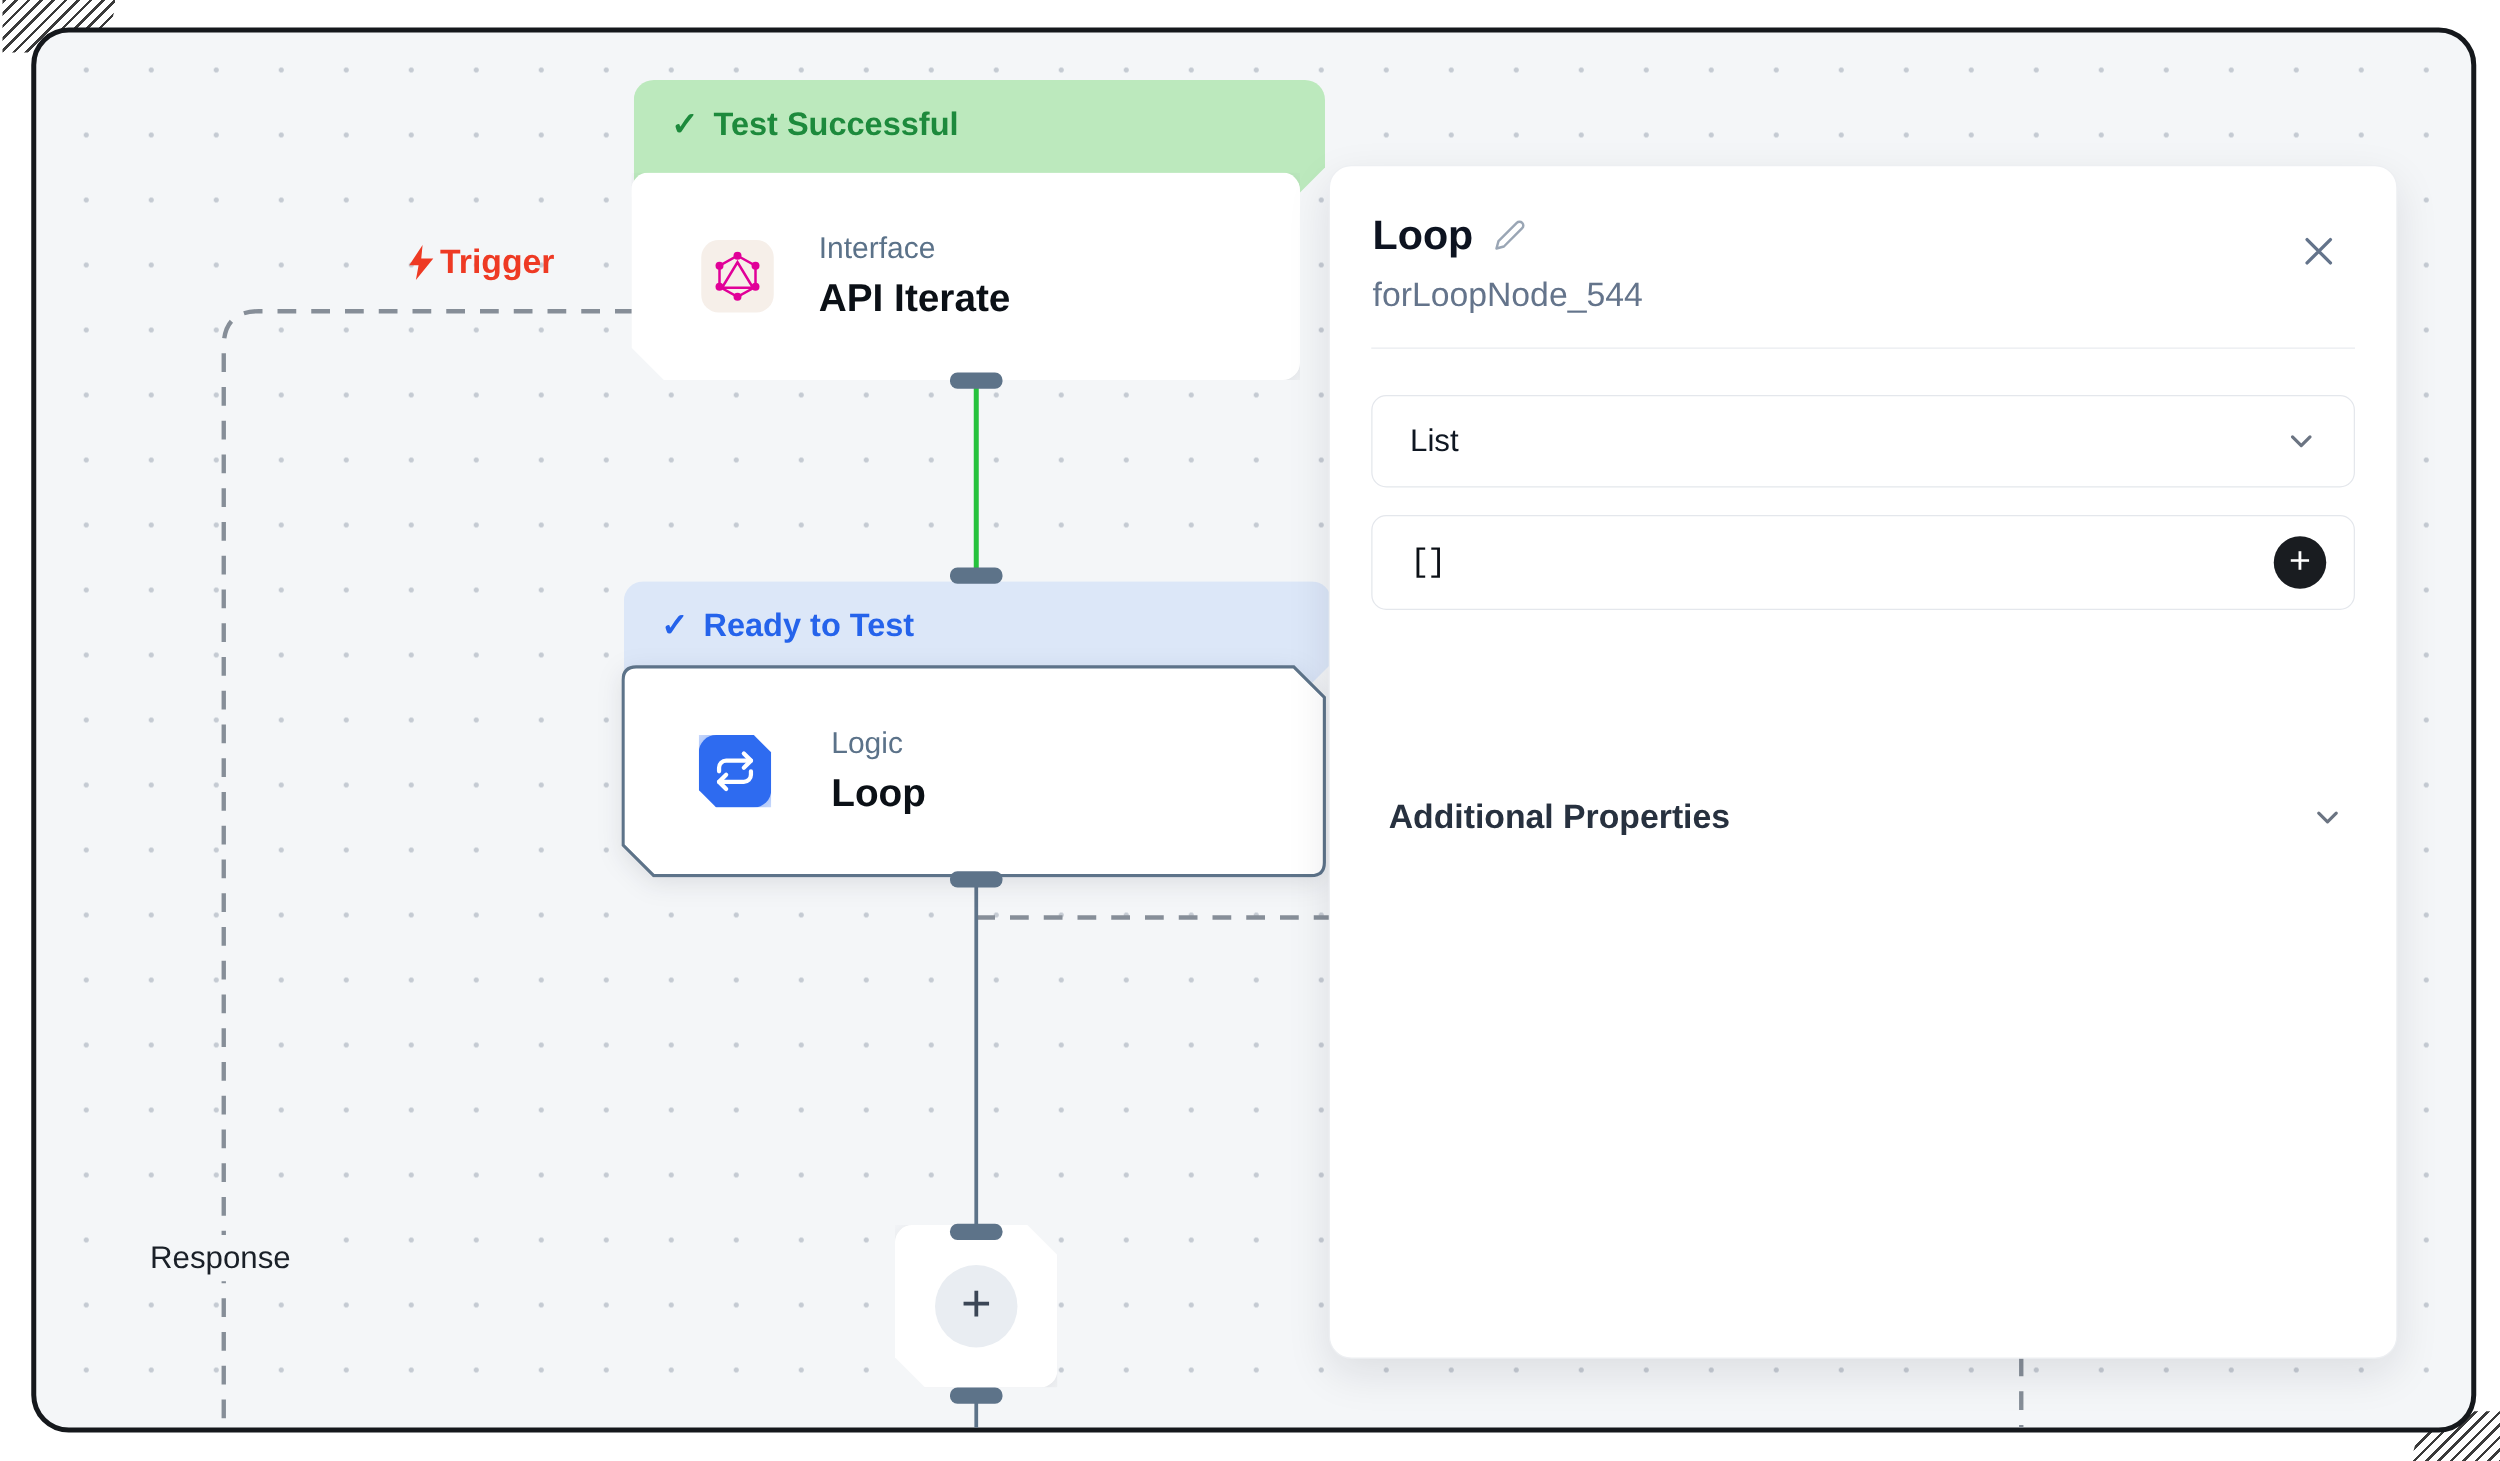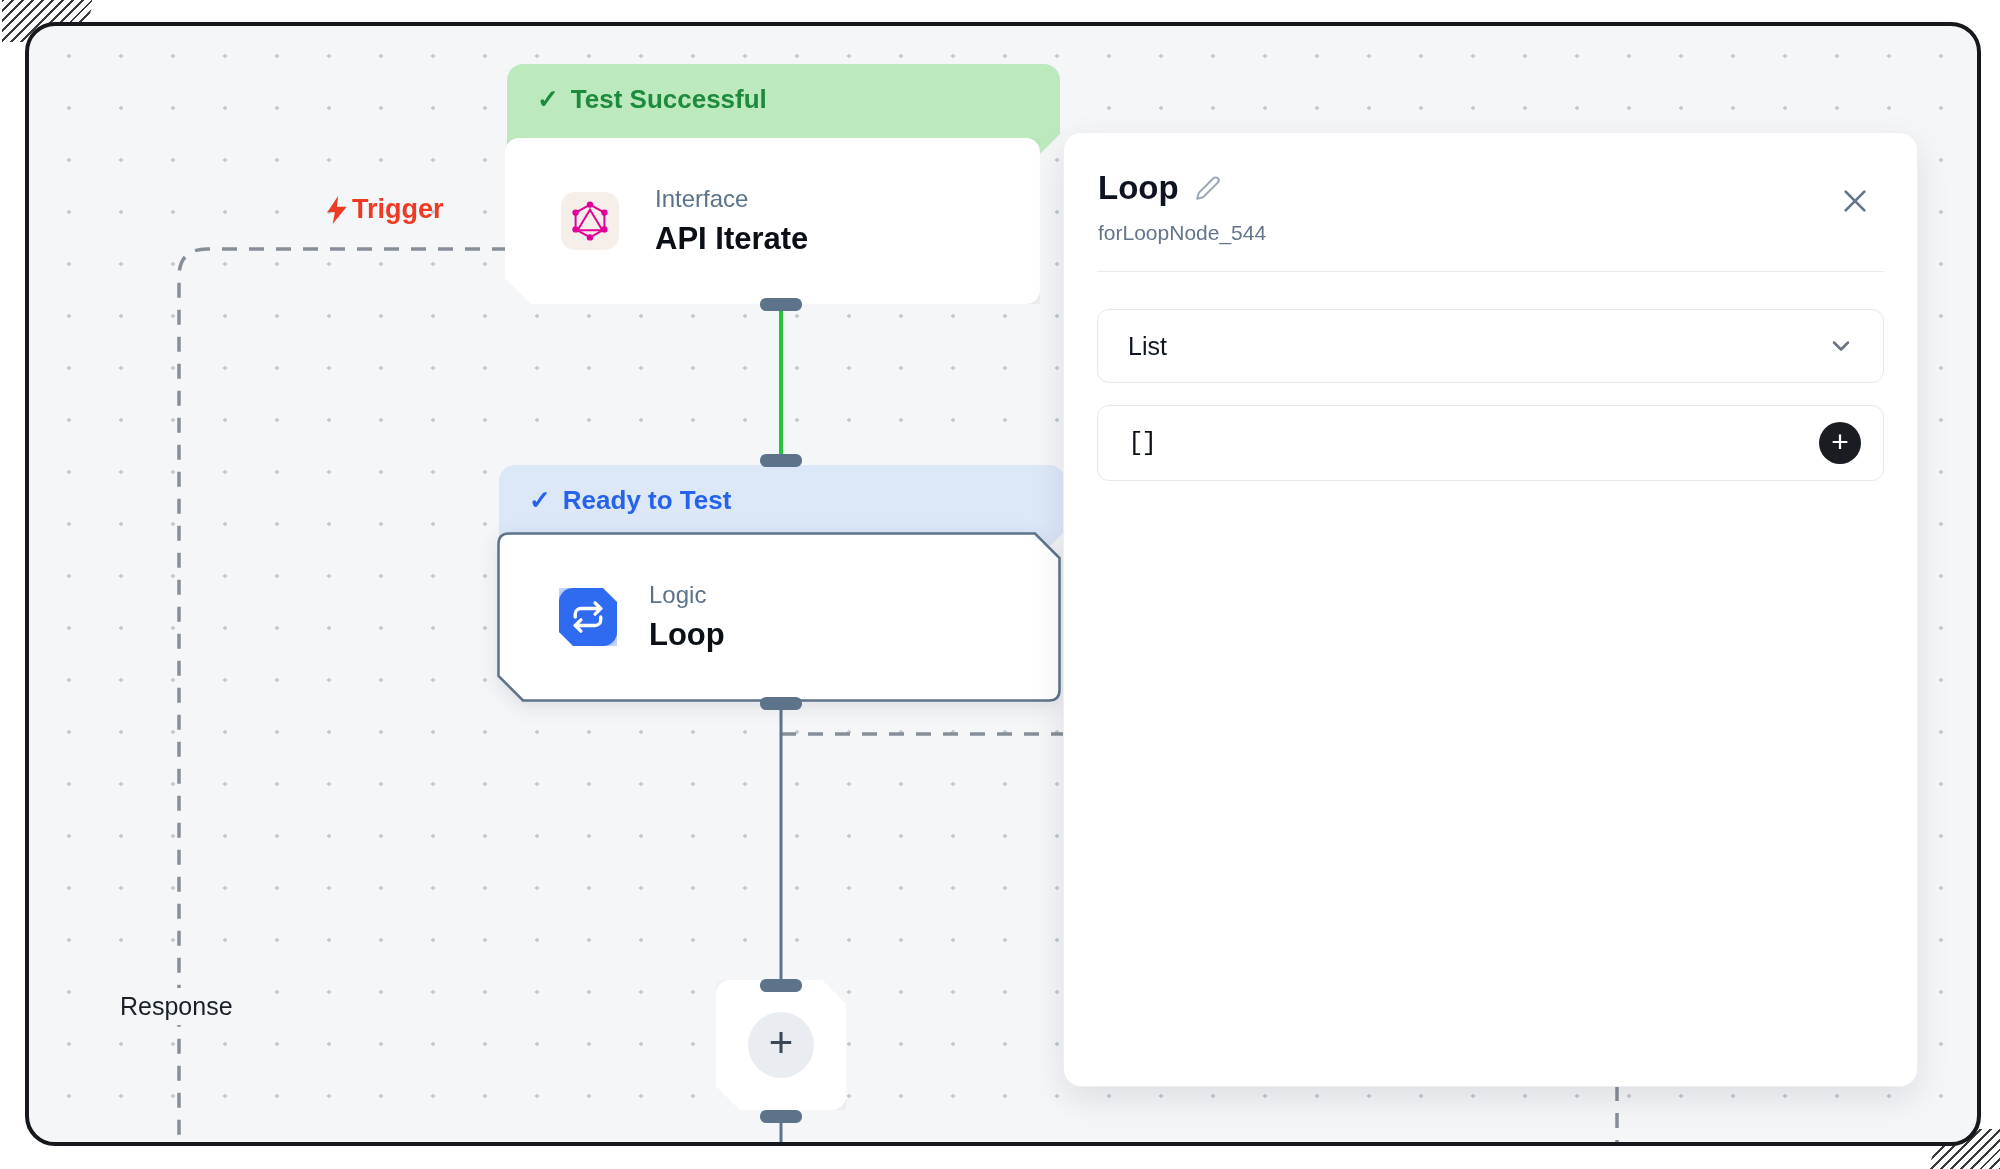--- a/index.html
+++ b/index.html
@@ -40,21 +40,21 @@
   .tile-loop { background:#2e6bf0; box-shadow:0 0 24px 8px rgba(46,107,240,0.55);
     clip-path:polygon(0 0,calc(100% - 14px) 0,100% 14px,100% 100%,14px 100%,0 calc(100% - 14px)); }
   .node-text { display:flex; flex-direction:column; gap:8px; }
   .node-cat { font-size:24px; color:#5b7289; }
   .node-title { font-size:31px; font-weight:700; color:#0b1016; }
 
   
   .loop-wrap { position:absolute; left:468px; top:506px; width:564px; height:170px; z-index:3;
     filter:drop-shadow(0 5px 10px rgba(15,23,42,0.10)); }
   .loop-wrap svg.cardshape { position:absolute; left:0; top:0; }
-  .loop-content { position:absolute; left:0; top:0; width:100%; height:100%; display:flex; align-items:center; gap:32px; padding-left:62px; }
+  .loop-content { position:absolute; left:0; top:0; width:100%; height:100%; display:flex; align-items:center; gap:48px; padding-left:62px; }
 
   
   .plus-card { position:absolute; left:687px; top:954px; width:130px; height:130px; background:#ffffff; border-radius:14px; z-index:3;
     clip-path:polygon(0 0,calc(100% - 24px) 0,100% 24px,100% 100%,24px 100%,0 calc(100% - 24px));
     display:flex; align-items:center; justify-content:center;
     filter:drop-shadow(0 4px 9px rgba(15,23,42,0.10)); }
   .plus-circle { width:66px; height:66px; border-radius:50%; background:#e9edf2; display:flex; align-items:center; justify-content:center;
     font-size:42px; font-weight:400; color:#3b4656; line-height:1; padding-bottom:4px; }
 
   
@@ -62,21 +62,21 @@
     color:#ee3a24; font-size:27px; font-weight:700; }
   .response-label { position:absolute; left:83px; top:962px; z-index:4; background:#f4f6f8; padding:4px 8px;
     color:#1a2028; font-size:25px; }
 
   
   .panel { position:absolute; left:1063px; top:132px; width:855px; height:955px; background:#ffffff;
     border:1px solid #edeff2; border-radius:18px; z-index:10; box-shadow:0 12px 34px rgba(15,23,42,0.10); }
   .panel-header { position:relative; padding:36px 40px 0 34px; }
   .panel-title-row { display:flex; align-items:center; gap:16px; }
   .panel-title { font-size:33px; font-weight:700; color:#0d1320; }
-  .panel-subtitle { margin-top:14px; font-size:21px; color:#64748b; }
+  .panel-subtitle { margin-top:14px; font-size:27px; color:#64748b; }
   .close-btn { position:absolute; right:46px; top:52px; width:32px; height:32px; cursor:pointer; }
   .panel-divider { margin:26px 33px 0 33px; border-top:1.5px solid #e9ecef; }
 
   .panel-body { padding:30px 33px 0 33px; }
   .field-row { display:flex; align-items:center; justify-content:space-between; margin-top:4px; }
   .field-label { font-size:24px; font-weight:700; color:#0f1722; }
   .req { color:#ef4444; margin-left:8px; font-size:22px; font-weight:700; }
   .info-icon { width:30px; height:30px; }
 
   .select-box { margin-top:7px; height:74px; border:1.5px solid #e4e7ec; border-radius:12px; background:#fff;
@@ -209,15 +209,21 @@
         <svg class="chev" viewBox="0 0 24 24" fill="none" stroke="#6b7482" stroke-width="2.2" stroke-linecap="round" stroke-linejoin="round">
           <path d="M6 9 l6 6 6 -6"></path>
         </svg>
       </div>
 
       <div class="input-box">
         <span class="input-text">[]</span>
         <div class="add-btn">+</div>
       </div>
 
+      <div class="section-row">
+        <span class="section-label">Additional Properties</span>
+        <svg class="chev" viewBox="0 0 24 24" fill="none" stroke="#6b7482" stroke-width="2.2" stroke-linecap="round" stroke-linejoin="round">
+          <path d="M6 9 l6 6 6 -6"></path>
+        </svg>
+      </div>
     </div>
   </div>
 </div>
 
 </body></html>

